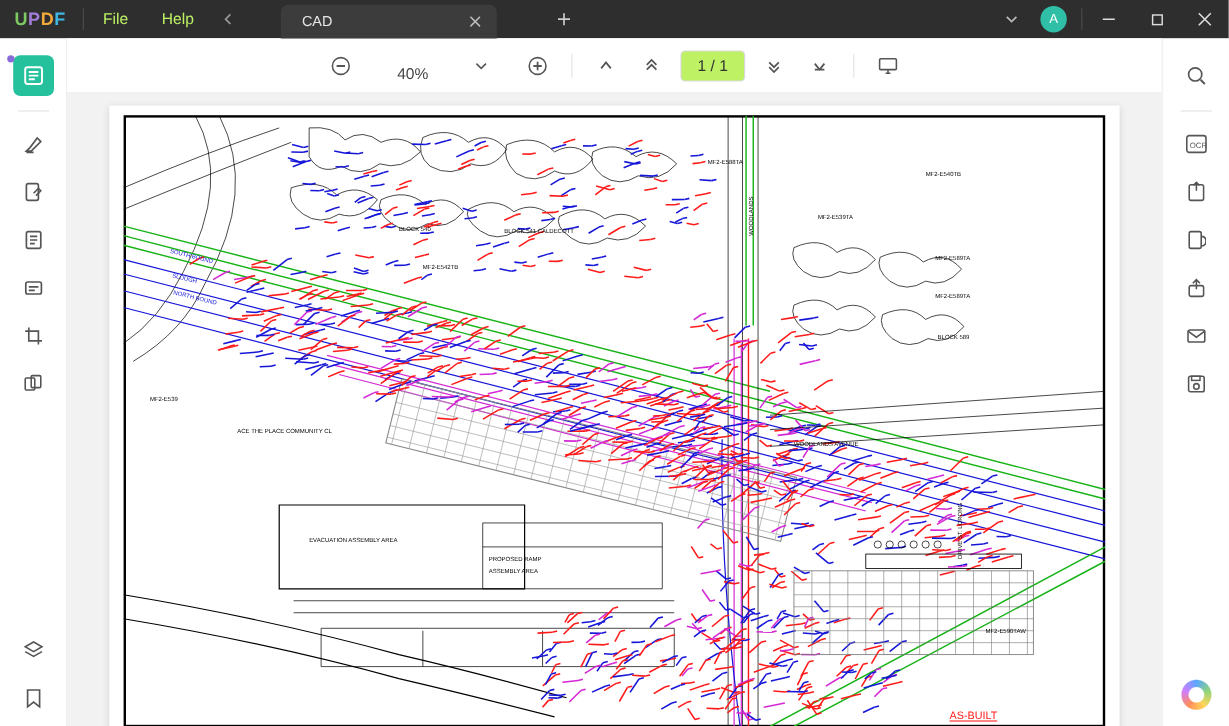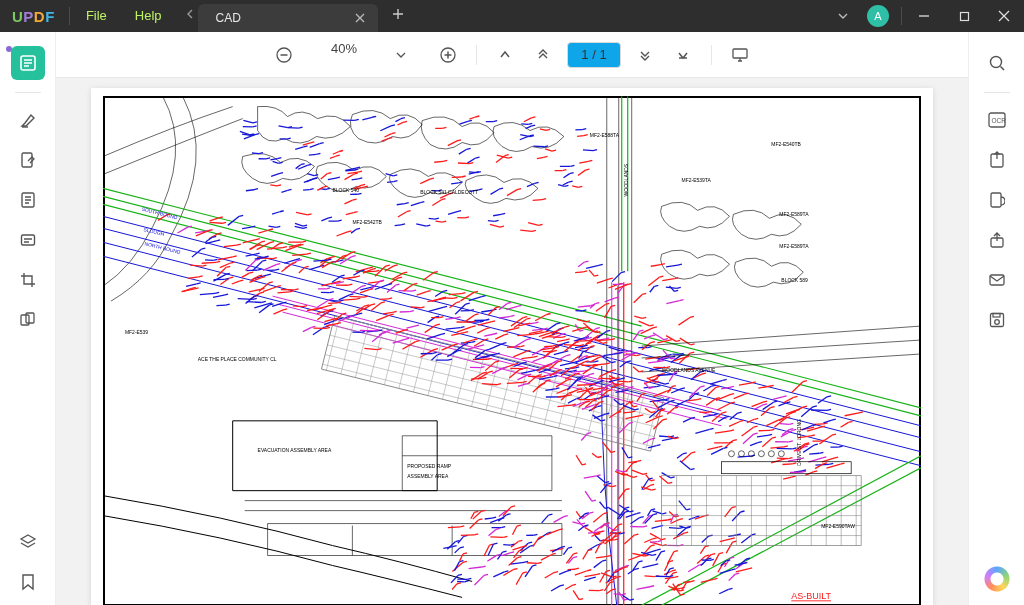--- a/index.html
+++ b/index.html
@@ -38,23 +38,24 @@
   }
   .menu-item {
     padding: 0 14px;
     line-height: 32px;
     font-size: 13px;
     cursor: pointer;
     color: #bef264;
   }
   .tabstrip {
     display:flex;
-    align-items:flex-start;
+    align-items:center;
     height:32px;
     margin-left:4px;
+    gap:36px;
   }
   .tab {
     display:flex;
     align-items:center;
     height:28px;
     margin-top:4px;
     background:#3c3c3c;
     border-radius:6px 6px 0 0;
     padding:0 8px 0 18px;
     min-width:180px;
@@ -128,26 +129,26 @@
   }
   .tbtn {
     width:28px;height:28px;
     display:flex;align-items:center;justify-content:center;
     color:#555;cursor:pointer;border-radius:4px;
   }
   .zoom-label {
     min-width:44px;text-align:center;color:#444;font-size:13px;
     padding-right:4px;
   }
-  .zoom-group{display:flex;align-items:flex-start;gap:26px;}
+  .zoom-group{display:flex;align-items:flex-end;gap:26px;}
   .tb-sep{width:1px;height:20px;background:#e7e7e7;margin:0 4px;}
   .page-field{
     width:54px;height:26px;border:1px solid #d9d9d9;border-radius:4px;
     display:flex;align-items:center;justify-content:center;font-size:13px;
-    background:#0ea5e9;
+    background:#bef264;
   }
 
   .viewport {
     flex:1;overflow:hidden;display:flex;justify-content:center;
     padding:10px 0 0 0;
   }
   .page {
     width:842px;height:520px;background:#fff;
     box-shadow:0 1px 6px rgba(0,0,0,0.12);
     position:relative;overflow:hidden;

